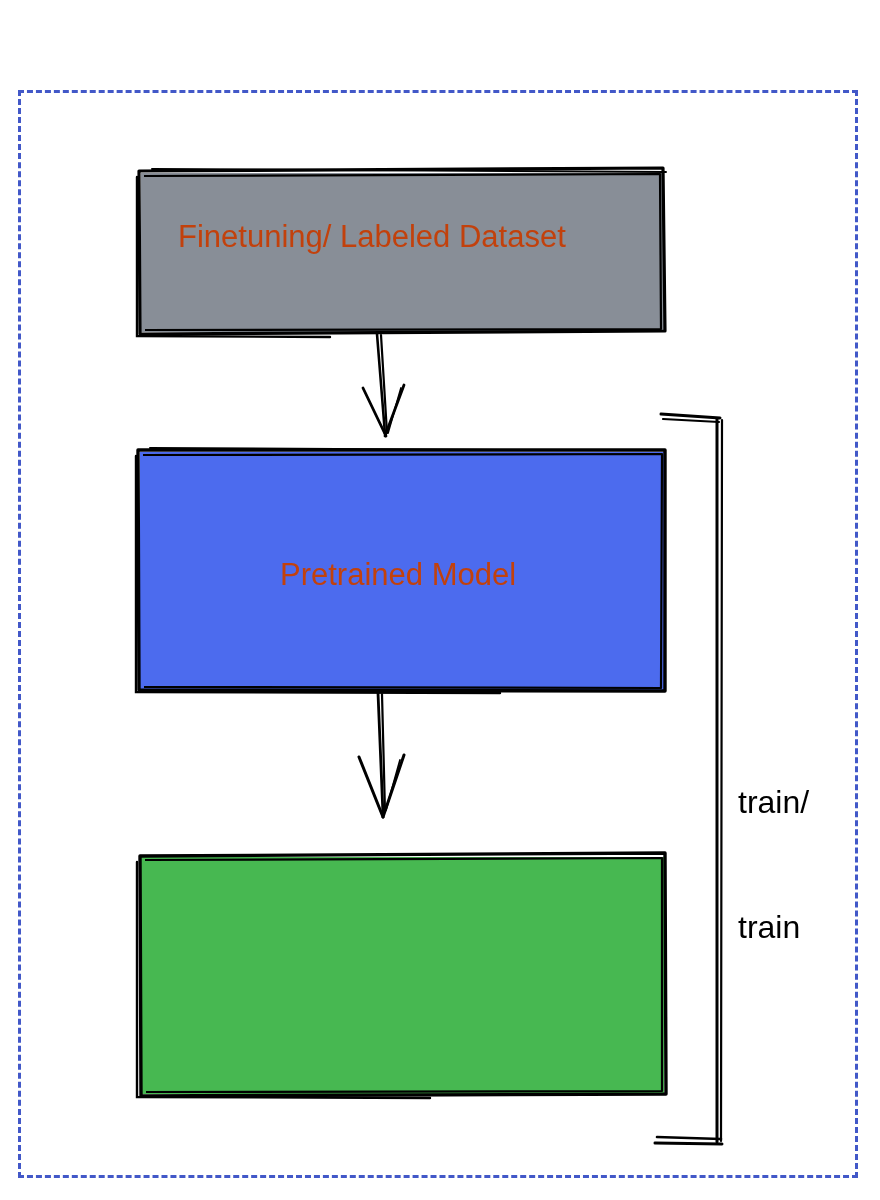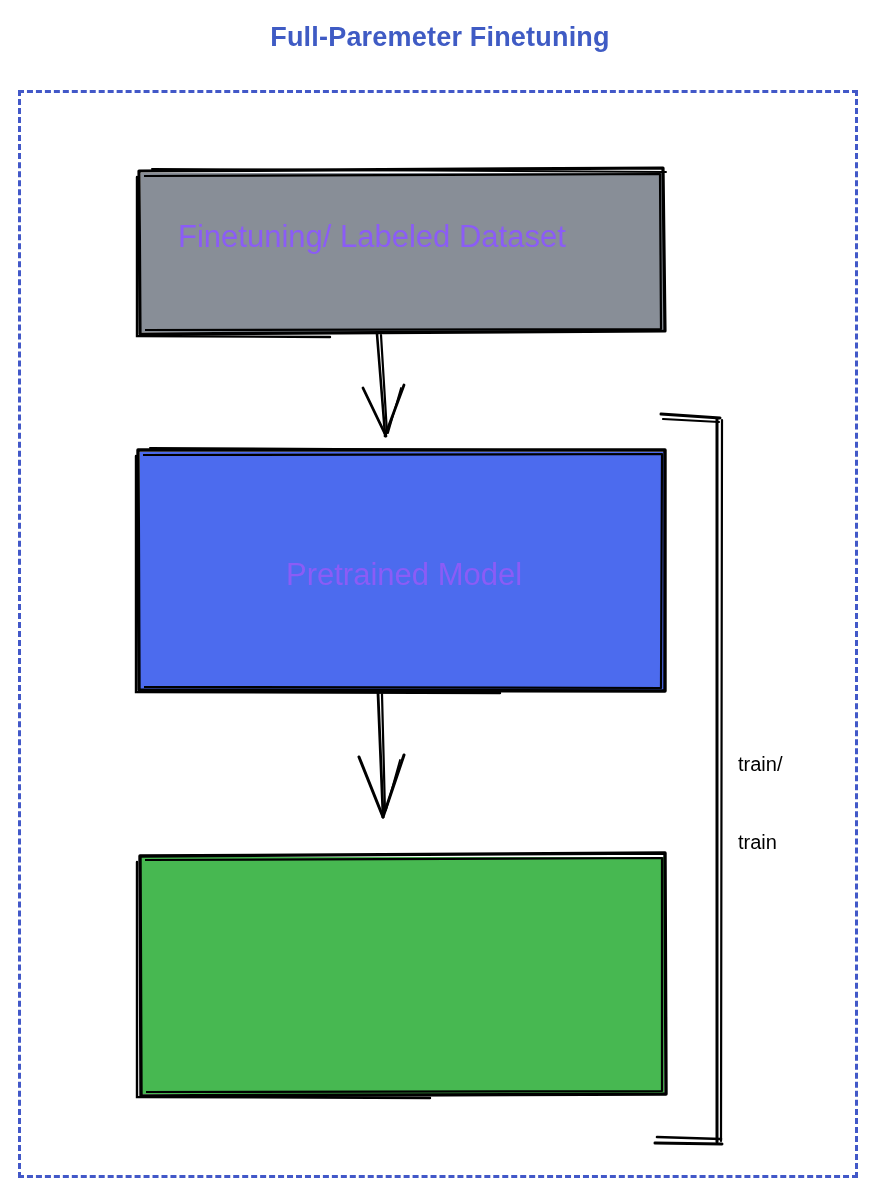--- a/index.html
+++ b/index.html
@@ -54,44 +54,43 @@
     position: absolute;
     left: 0; top: 0;
     width: 880px;
     height: 1200px;
     pointer-events: none;
   }
 
   
   .node-label {
     position: absolute;
-    color: #8b5cf6;
+    color: #c2410c;
     font-family: "Liberation Sans", sans-serif;
     font-size: 31px;
     font-weight: 400;
     white-space: pre;
     line-height: 1.15;
   }
 
   .edge-label {
     position: absolute;
     color: #000000;
     font-family: "Liberation Sans", sans-serif;
-    font-size: 20px;
+    font-size: 32px;
     font-weight: 400;
     line-height: 1.30;
     white-space: pre;
   }
 </style>
 </head>
 <body>
 
 <div id="diagram-root">
 
-  <div class="diagram-title">Full-Paremeter Finetuning</div>
 
   <div class="dashed-frame"></div>
 
   <svg id="sketch-layer" viewBox="0 0 880 1200">
 
     <g>
       <rect x="141" y="173" width="523" height="159" fill="#888e97"></rect>
 
       <path d="M139,171 L663,168 L665,331 L140,334 Z" fill="none" stroke="#000000" stroke-width="3.2" stroke-linejoin="round"></path>
       <path d="M144,176 L660,174 L661,329 L145,330" fill="none" stroke="#000000" stroke-width="2.2" stroke-linejoin="round"></path>
@@ -139,21 +138,21 @@
       <path d="M722,420 L721,1141" fill="none" stroke="#000000" stroke-width="2.2" stroke-linecap="round"></path>
 
       <path d="M657,1137 L721,1139" fill="none" stroke="#000000" stroke-width="2.6" stroke-linecap="round"></path>
       <path d="M655,1143 L722,1144" fill="none" stroke="#000000" stroke-width="3" stroke-linecap="round"></path>
     </g>
 
   </svg>
 
   <div class="node-label" style="left:178px; top:219px;">Finetuning/ Labeled Dataset</div>
 
-  <div class="node-label" style="left:280px; top:557px;margin-left:6px;">Pretrained Model</div>
+  <div class="node-label" style="left:280px; top:557px;">Pretrained Model</div>
 
 
   <div class="edge-label" style="left:738px; top:699px;">
     <div>train/</div>
     <div>train</div>
   </div>
 
 </div>
 
 </body></html>

